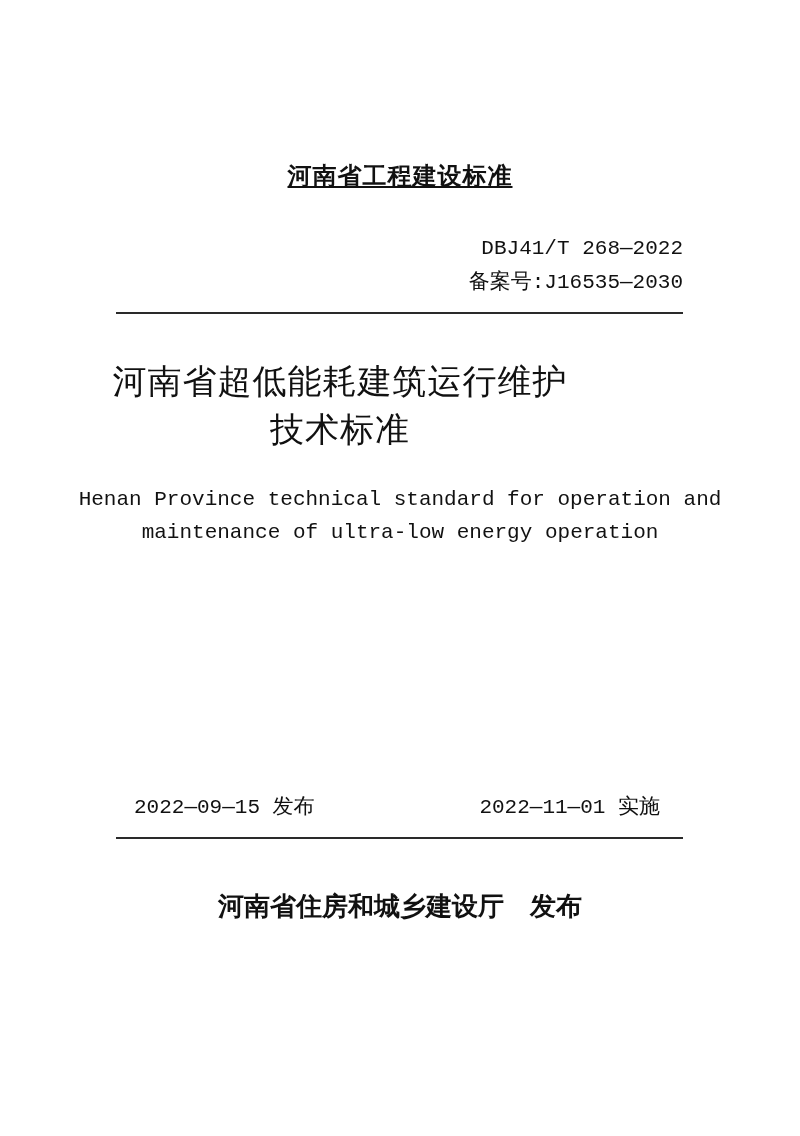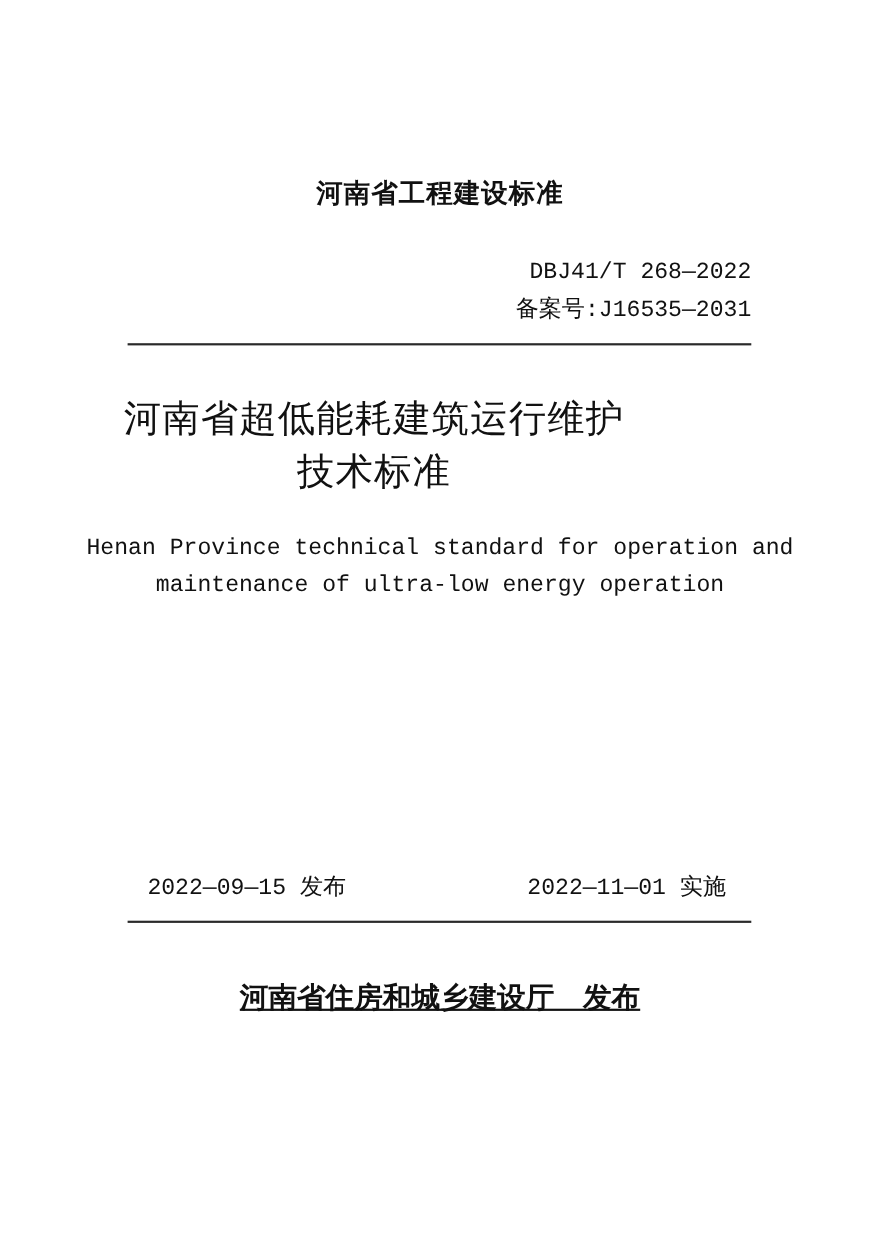--- a/index.html
+++ b/index.html
@@ -1,35 +1,35 @@
 <!DOCTYPE html>
 <html><head>
 <meta charset="utf-8">
 <style>
   html, body { margin: 0; padding: 0; background: #ffffff; }
   body { width: 800px; height: 1136px; position: relative; overflow: hidden; color: #111111; }
   .abs { position: absolute; }
   .sans { font-family: "DejaVu Sans", "Liberation Sans", sans-serif; font-weight: bold; }
   .serif { font-family: Liberation Mono, monospace; }
-  .series-title { left: 0; width: 800px; top: 160px; text-align: center; font-size: 24px; letter-spacing: 1px; }
+  .series-title { left: 0; width: 800px; top: 160px; text-align: center; font-size: 24px; letter-spacing: 1px; text-decoration: underline; }
   .code-block { right: 117px; top: 232px; text-align: right; font-size: 21px; line-height: 34px; }
   .rule { left: 116px; width: 567px; height: 2px; background: #2a2a2a; }
   .title-cn { left: 0; width: 680px; text-align: center; font-size: 34px; line-height: 48px; letter-spacing: 1px; font-weight: normal; }
   .title-en { left: 0; width: 800px; text-align: center; font-size: 21px; line-height: 33px; top: 483px; }
   .date { top: 792px; font-size: 21px; }
-  .issuer { left: 0; width: 800px; text-align: center; top: 889px; font-size: 26px; word-spacing: 20px; text-decoration: underline; }
+  .issuer { left: 0; width: 800px; text-align: center; top: 889px; font-size: 26px; word-spacing: 20px; }
 </style>
 </head>
 <body>
 
 <div class="abs sans series-title">河南省工程建设标准</div>
 
 <div class="abs serif code-block">
   <div>DBJ41/T 268—2022</div>
-  <div>备案号:J16535—2031</div>
+  <div>备案号:J16535—2030</div>
 </div>
 
 <div class="abs rule" style="top:312px;"></div>
 
 <div class="abs serif title-cn" style="top:360px;">河南省超低能耗建筑运行维护</div>
 <div class="abs serif title-cn" style="top:408px;">技术标准</div>
 
 <div class="abs serif title-en">
   <div>Henan Province technical standard for operation and</div>
   <div>maintenance of ultra-low energy operation</div>

